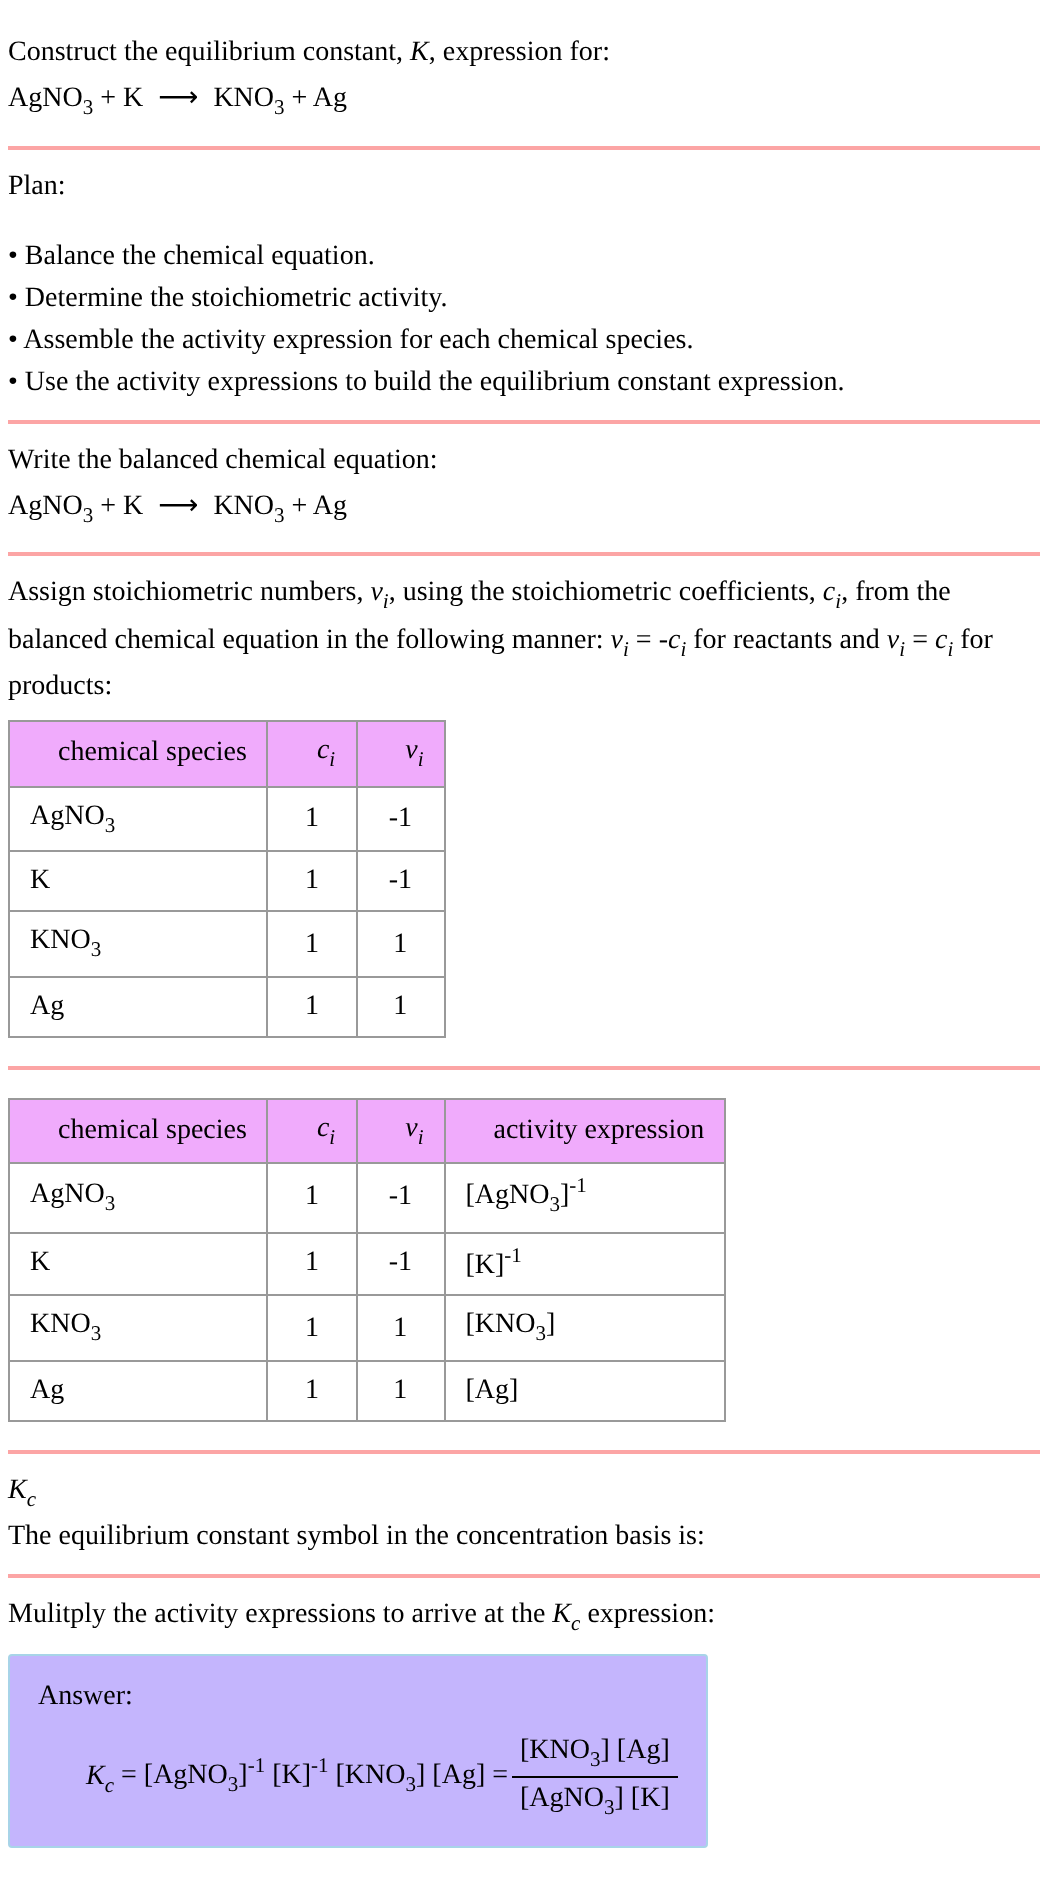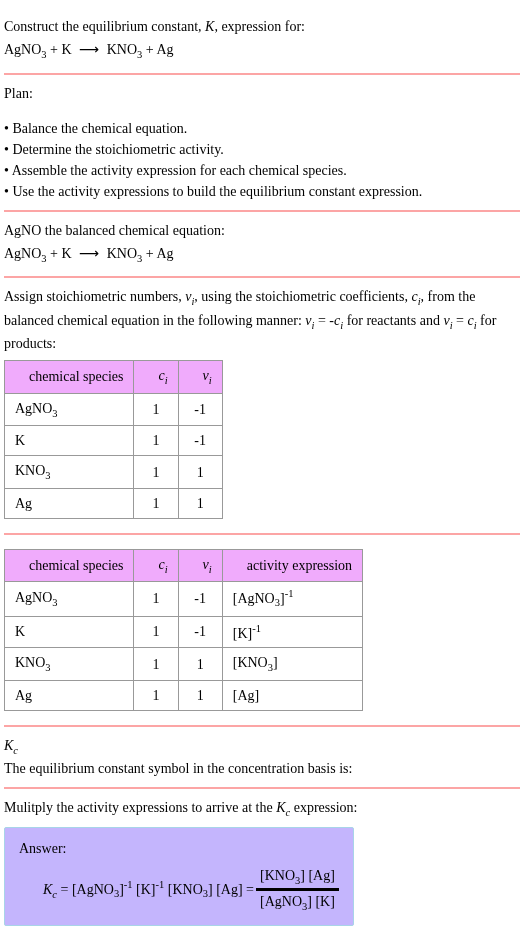--- a/index.html
+++ b/index.html
@@ -47,42 +47,42 @@
       margin: 6px 0;
       display: inline-block;
       border-radius: 2px;
     }
     .answer-label { margin-bottom: 6px; }
     .frac {
       display: inline-block;
       vertical-align: middle;
       text-align: center;
     }
-    .frac .num { display: block; border-bottom: 3px solid #000000; padding: 0 4px; text-align: right; }
+    .frac .num { display: block; border-bottom: 1px solid #000000; padding: 0 4px; text-align: right; }
     .frac .den { display: block; padding: 0 4px; }
     .kc-line { display: flex; align-items: center; flex-wrap: wrap; gap: 2px; margin-left: 24px;}
   </style>
 </head>
 <body>
 
 <div class="section">
   <div class="prompt-text">Construct the equilibrium constant, <span class="ital">K</span>, expression for:</div>
   <div class="equation">AgNO<sub>3</sub> + K <span class="arrow">⟶</span> KNO<sub>3</sub> + Ag</div>
 </div>
 
 <div class="section">
   <div class="plan-title">Plan:</div>
   <div class="plan-item">• Balance the chemical equation.</div>
   <div class="plan-item">• Determine the stoichiometric activity.</div>
   <div class="plan-item">• Assemble the activity expression for each chemical species.</div>
   <div class="plan-item">• Use the activity expressions to build the equilibrium constant expression.</div>
 </div>
 
 <div class="section">
-  <div>AgNO the balanced chemical equation:</div>
+  <div>Write the balanced chemical equation:</div>
   <div class="equation">AgNO<sub>3</sub> + K <span class="arrow">⟶</span> KNO<sub>3</sub> + Ag</div>
 </div>
 
 <div class="section">
   <div>Assign stoichiometric numbers, <span class="ital">ν<sub>i</sub></span>, using the stoichiometric coefficients, <span class="ital">c<sub>i</sub></span>, from the balanced chemical equation in the following manner: <span class="ital">ν<sub>i</sub></span> = -<span class="ital">c<sub>i</sub></span> for reactants and <span class="ital">ν<sub>i</sub></span> = <span class="ital">c<sub>i</sub></span> for products:</div>
   <table>
     <tbody>
         <tr>
       <th>chemical species</th>
       <th><span class="ital">c<sub>i</sub></span></th>

